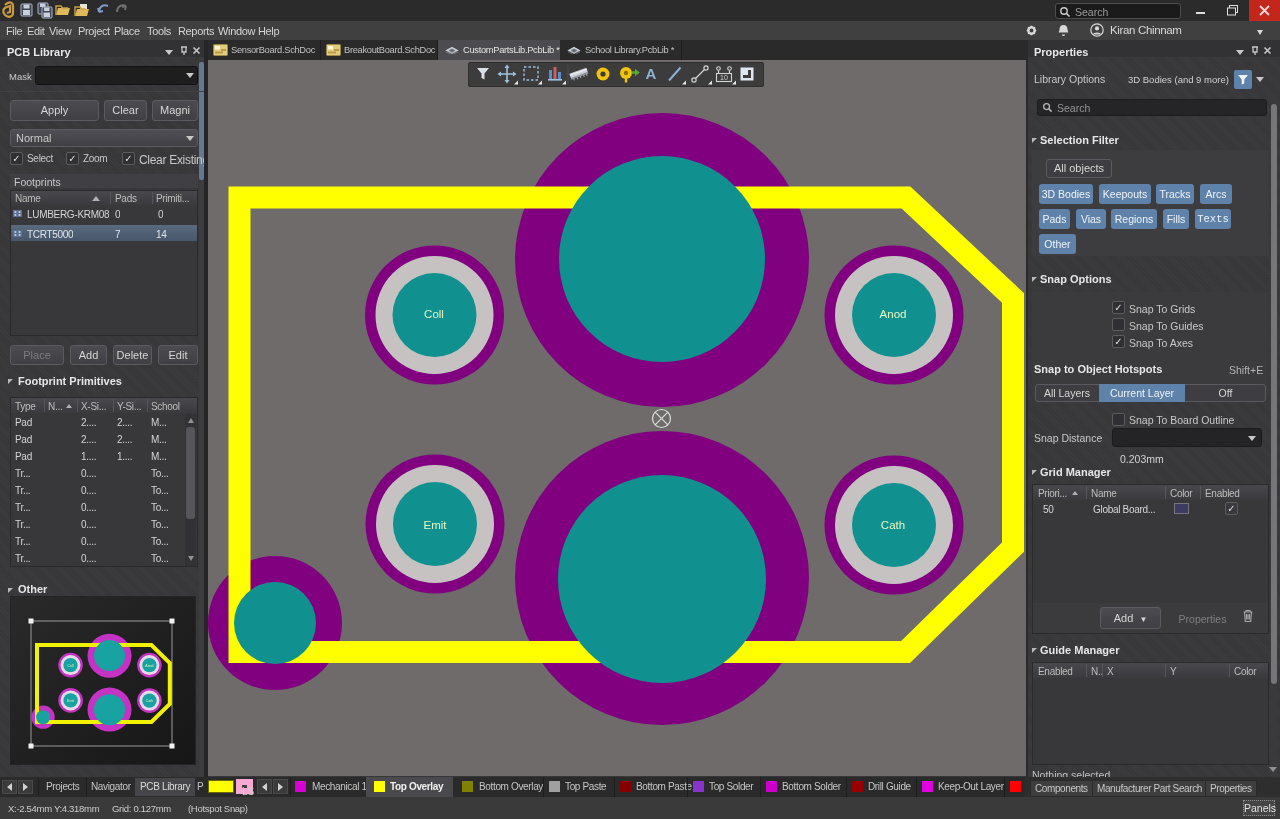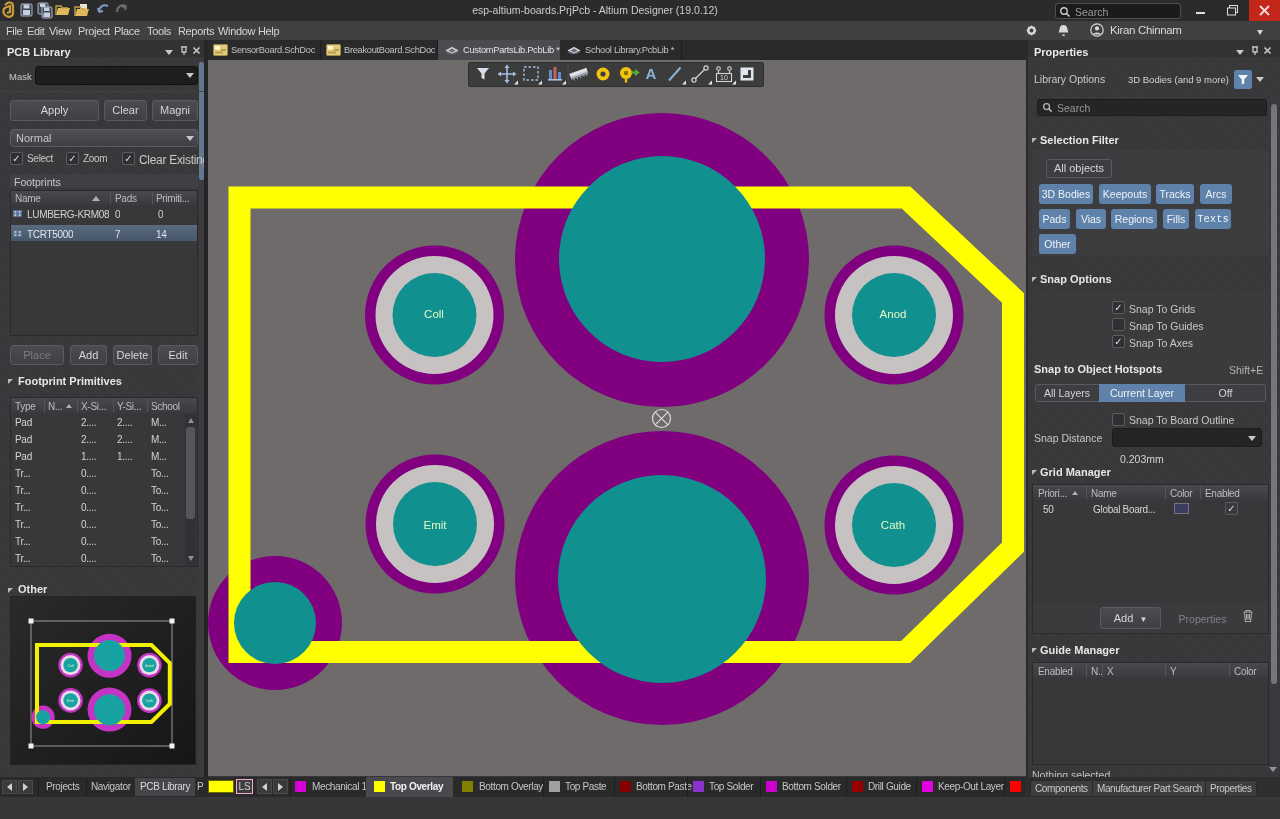--- a/index.html
+++ b/index.html
@@ -46,21 +46,20 @@
     <g>
       <path d="M56 15 l2 -7 h12 l-2 7 z" fill="#e0b85c"></path>
           <path d="M56 15 v-9 h5 l1.5 2 h5 v1" fill="none" stroke="#c8a040" stroke-width="1.4"></path>
       <rect x="80" y="4" width="7" height="9" fill="#e8e4d8"></rect>
       <path d="M75 16 l2 -7 h12 l-2 7 z" fill="#e0b85c"></path>
           <path d="M75 16 v-9 h5 l1.5 2 h4" fill="none" stroke="#c8a040" stroke-width="1.4"></path>
     </g>
     <path d="M108 6 c-5 -2 -9 1 -9 6 m0 0 l-1 -4 m1 4 l4 -1" fill="none" stroke="#7a9cc4" stroke-width="2"></path>
     <path d="M117 12 c0 -5 4 -8 9 -6 m0 0 l-4 1 m4 -1 l-1 4" fill="none" stroke="#6e6e6e" stroke-width="2"></path>
   </svg>
-  <div class="abs" style="left:0;top:4px;width:1190px;text-align:center;font-size:10.5px;color:#cccccc;">esp-altium-boards.PrjPcb - Altium Designer (19.0.12)</div>
   <div class="abs" style="left:1055px;top:3px;width:126px;height:16px;background:#1b1b1b;border:1px solid #4e4e4e;border-radius:3px;">
     <svg class="abs" style="left:3px;top:2px" width="12" height="12" viewBox="0 0 12 12">
           <circle cx="5" cy="5" r="3.2" fill="none" stroke="#cccccc" stroke-width="1.4"></circle>
           <line x1="7.5" y1="7.5" x2="10.5" y2="10.5" stroke="#cccccc" stroke-width="1.6"></line>
         </svg>
     <div class="abs" style="left:19px;top:2px;font-size:10.5px;color:#9b9b9b;">Search</div>
   </div>
   <div class="abs" style="left:1196px;top:12px;width:9px;height:1.5px;background:#dddddd;"></div>
   <svg class="abs" style="left:1227px;top:5px" width="12" height="11" viewBox="0 0 12 11">
         <rect x="2.5" y="0.5" width="8" height="7" fill="none" stroke="#dddddd"></rect>
@@ -536,21 +535,21 @@
 <div id="layerbar" class="abs">
   <div class="abs" style="left:2px;top:3px;width:15px;height:14px;background:#3a3a3a;border:1px solid #4a4a4a;"></div>
   <div class="abs" style="left:7px;top:6px;width:0;height:0;border-top:4px solid transparent;border-bottom:4px solid transparent;border-right:5px solid #d0d0d0;"></div>
   <div class="abs" style="left:18px;top:3px;width:15px;height:14px;background:#3a3a3a;border:1px solid #4a4a4a;"></div>
   <div class="abs" style="left:23px;top:6px;width:0;height:0;border-top:4px solid transparent;border-bottom:4px solid transparent;border-left:5px solid #d0d0d0;"></div>
   <div class="abs px11" style="left:38px;top:1px;height:18px;line-height:18px;padding:0 7px;color:#c6c6c6;border-right:1px solid #1e1e1e;border-left:1px solid #1e1e1e;">Projects</div>
   <div class="abs px11" style="left:84px;top:1px;height:18px;line-height:18px;padding:0 7px;color:#c6c6c6;border-right:1px solid #1e1e1e;">Navigator</div>
   <div class="abs px11" style="left:135px;top:1px;height:18px;line-height:18px;padding:0 5px;color:#dadada;background:#46464a;">PCB Library</div>
   <div class="abs px11" style="left:197px;top:4px;color:#c6c6c6;">P</div>
   <div class="abs" style="left:208px;top:3px;width:26px;height:13px;background:#ffff00;border:1px solid #6a6a00;"></div>
-  <div class="abs" style="left:236px;top:2px;width:17px;height:15px;background:#3e3e3e;border:1px solid #f9a8d4;font-size:10px;color:#d0d0d0;text-align:center;line-height:14px;">LS</div>
+  <div class="abs" style="left:236px;top:2px;width:17px;height:15px;background:#3e3e3e;border:6px solid #f9a8d4;font-size:10px;color:#d0d0d0;text-align:center;line-height:14px;">LS</div>
   <div class="abs" style="left:257px;top:2px;width:15px;height:15px;background:#3a3a3a;border:1px solid #4a4a4a;"></div>
   <div class="abs" style="left:262px;top:6px;width:0;height:0;border-top:4px solid transparent;border-bottom:4px solid transparent;border-right:5px solid #d0d0d0;"></div>
   <div class="abs" style="left:273px;top:2px;width:15px;height:15px;background:#3a3a3a;border:1px solid #4a4a4a;"></div>
   <div class="abs" style="left:278px;top:6px;width:0;height:0;border-top:4px solid transparent;border-bottom:4px solid transparent;border-left:5px solid #d0d0d0;"></div>
 
   <div class="abs" style="left:293px;top:0px;height:20px;"></div>
 </div>
 <div id="layertabs">
   <div class="abs" style="left:290px;top:777px;width:1px;height:20px;background:#1e1e1e;"></div>
   <div class="abs" style="left:295px;top:781px;width:11px;height:11px;background:#d400d4;"></div>
@@ -579,13 +578,19 @@
   <div class="abs" style="left:922px;top:781px;width:11px;height:11px;background:#e000e0;"></div>
   <div class="abs px11" style="left:938px;top:781px;color:#c6c6c6;">Keep-Out Layer</div>
   <div class="abs" style="left:1004px;top:777px;width:1px;height:20px;background:#1e1e1e;"></div>
   <div class="abs" style="left:1010px;top:781px;width:11px;height:11px;background:#ff0000;"></div>
   <div class="abs" style="left:1025px;top:777px;width:255px;height:20px;background:#2e2e2e;"></div>
   <div class="abs px10" style="left:1030px;top:780px;height:17px;line-height:16px;padding:0 4px;color:#c8c8c8;background:#3e3e3e;border:1px solid #2a2a2a;">Components</div>
   <div class="abs px10" style="left:1092px;top:780px;height:17px;line-height:16px;padding:0 4px;color:#c8c8c8;background:#3e3e3e;border:1px solid #2a2a2a;">Manufacturer Part Search</div>
   <div class="abs px10" style="left:1205px;top:780px;height:17px;line-height:16px;padding:0 4px;color:#c8c8c8;background:#3e3e3e;border:1px solid #2a2a2a;">Properties</div>
 </div>
 
+<div id="statusbar" class="abs">
+  <div class="abs" style="left:8px;top:6px;font-size:9.5px;letter-spacing:-0.3px;color:#cdcdcd;white-space:nowrap;">X:-2.54mm Y:4.318mm</div>
+      <div class="abs" style="left:112px;top:6px;font-size:9.5px;letter-spacing:-0.3px;color:#cdcdcd;">Grid: 0.127mm</div>
+      <div class="abs" style="left:188px;top:6px;font-size:9.5px;letter-spacing:-0.3px;color:#cdcdcd;">(Hotspot Snap)</div>
+  <div class="abs" style="left:1243px;top:3px;width:32px;height:16px;background:#454545;border:1px dotted #8e8e8e;font-size:10.5px;color:#e2e2e2;text-align:center;line-height:14px;">Panels</div>
+</div>
 
 </div>
 </body></html>

